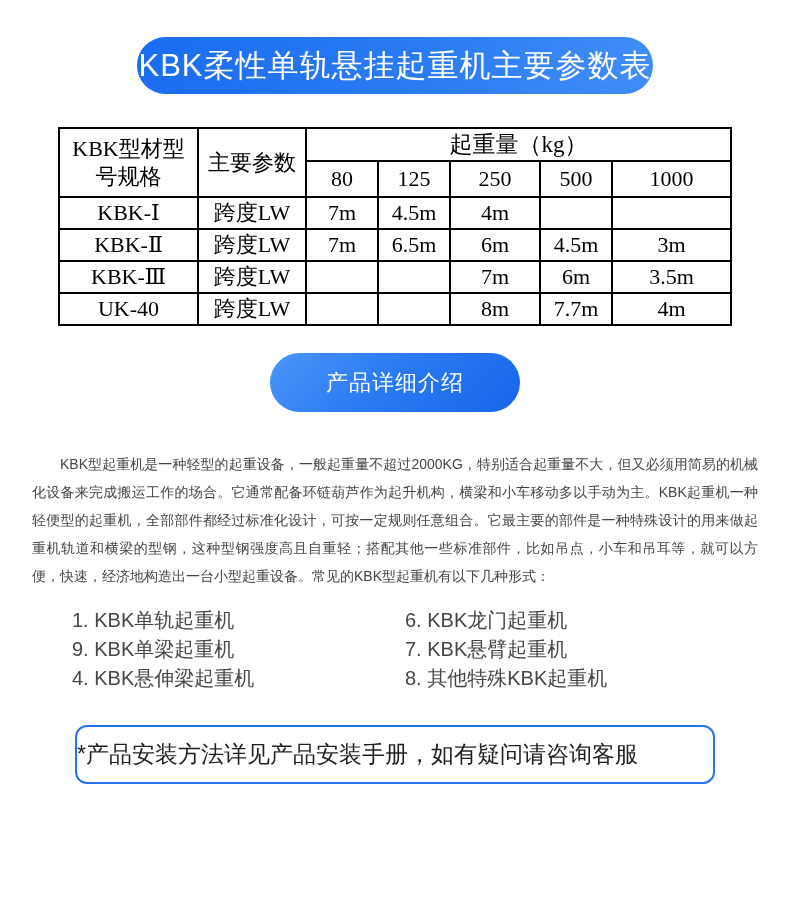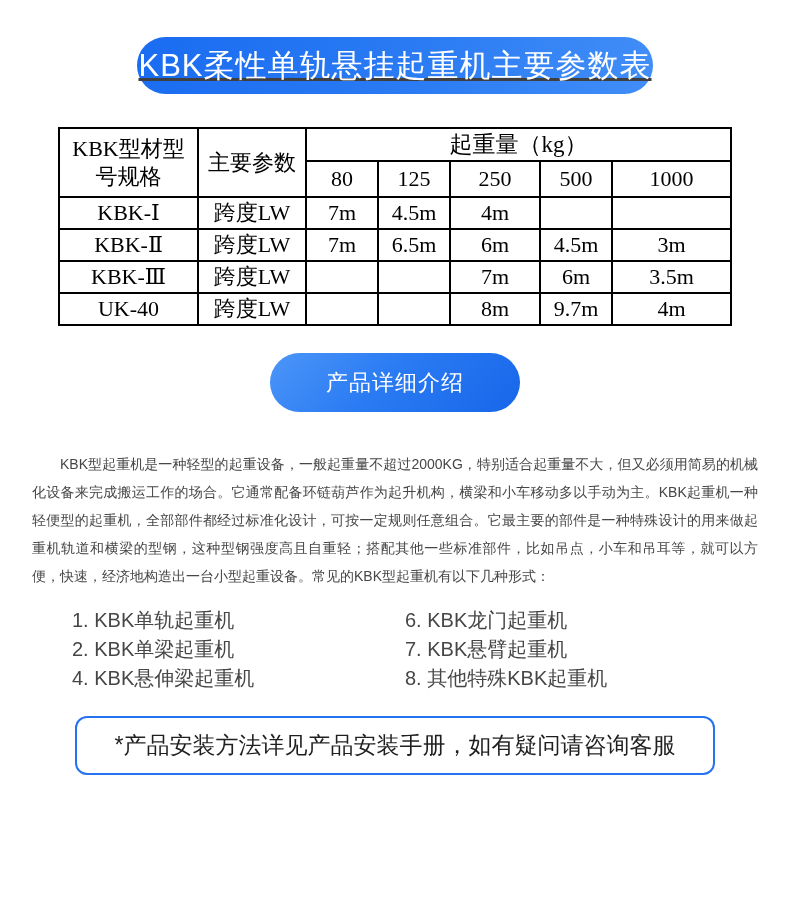--- a/index.html
+++ b/index.html
@@ -17,21 +17,20 @@
   
   .banner {
     width: 516px;
     height: 57px;
     margin: 37px auto 0 auto;
     border-radius: 29px;
     background: linear-gradient(100deg, #1a6cf1 0%, #2b7bf3 55%, #418ef8 100%);
     display: flex;
     align-items: center;
     justify-content: center;
-    text-decoration: underline;
   }
   .banner-text {
     color: #ffffff;
     font-size: 31px;
     letter-spacing: 1px;
     white-space: nowrap;
   }
 
   
   .param-table {
@@ -93,26 +92,26 @@
   }
   .type-col { font-size: 20px; line-height: 29px; color: #464646; }
   .type-col.col-left  { margin-left: 40px; width: 293px; }
   .type-col.col-right { margin-left: 40px; }
   .type-item { white-space: nowrap; }
 
   
   .footer-note {
     width: 640px;
     height: 59px;
-    margin: 23px auto 0 auto;
+    margin: 32px auto 0 auto;
     border: 2px solid #2673ef;
     border-radius: 12px;
     display: flex;
     align-items: center;
-    justify-content: center;
+    justify-content: flex-start;
   }
   .footer-note-text {
     font-size: 23px;
     color: #1f1f1f;
     white-space: nowrap;
   }
 </style>
 </head>
 <body>
 
@@ -173,34 +172,34 @@
         <td>7m</td>
         <td>6m</td>
         <td>3.5m</td>
       </tr>
       <tr>
         <td>UK-40</td>
         <td>跨度LW</td>
         <td></td>
         <td></td>
         <td>8m</td>
-        <td>9.7m</td>
+        <td>7.7m</td>
         <td>4m</td>
       </tr>
     </tbody>
   </table>
 
   <div class="section-btn">产品详细介绍</div>
 
   <p class="intro">KBK型起重机是一种轻型的起重设备，一般起重量不超过2000KG，特别适合起重量不大，但又必须用简易的机械化设备来完成搬运工作的场合。它通常配备环链葫芦作为起升机构，横梁和小车移动多以手动为主。KBK起重机一种轻便型的起重机，全部部件都经过标准化设计，可按一定规则任意组合。它最主要的部件是一种特殊设计的用来做起重机轨道和横梁的型钢，这种型钢强度高且自重轻；搭配其他一些标准部件，比如吊点，小车和吊耳等，就可以方便，快速，经济地构造出一台小型起重设备。常见的KBK型起重机有以下几种形式：</p>
 
   <div class="type-list">
     <div class="type-col col-left">
       <div class="type-item">1. KBK单轨起重机</div>
-      <div class="type-item">2. KBK单梁起重机</div>
+      <div class="type-item">9. KBK单梁起重机</div>
       <div class="type-item">4. KBK悬伸梁起重机</div>
     </div>
     <div class="type-col col-right">
       <div class="type-item">6. KBK龙门起重机</div>
       <div class="type-item">7. KBK悬臂起重机</div>
       <div class="type-item">8. 其他特殊KBK起重机</div>
     </div>
   </div>
 
   <div class="footer-note">

